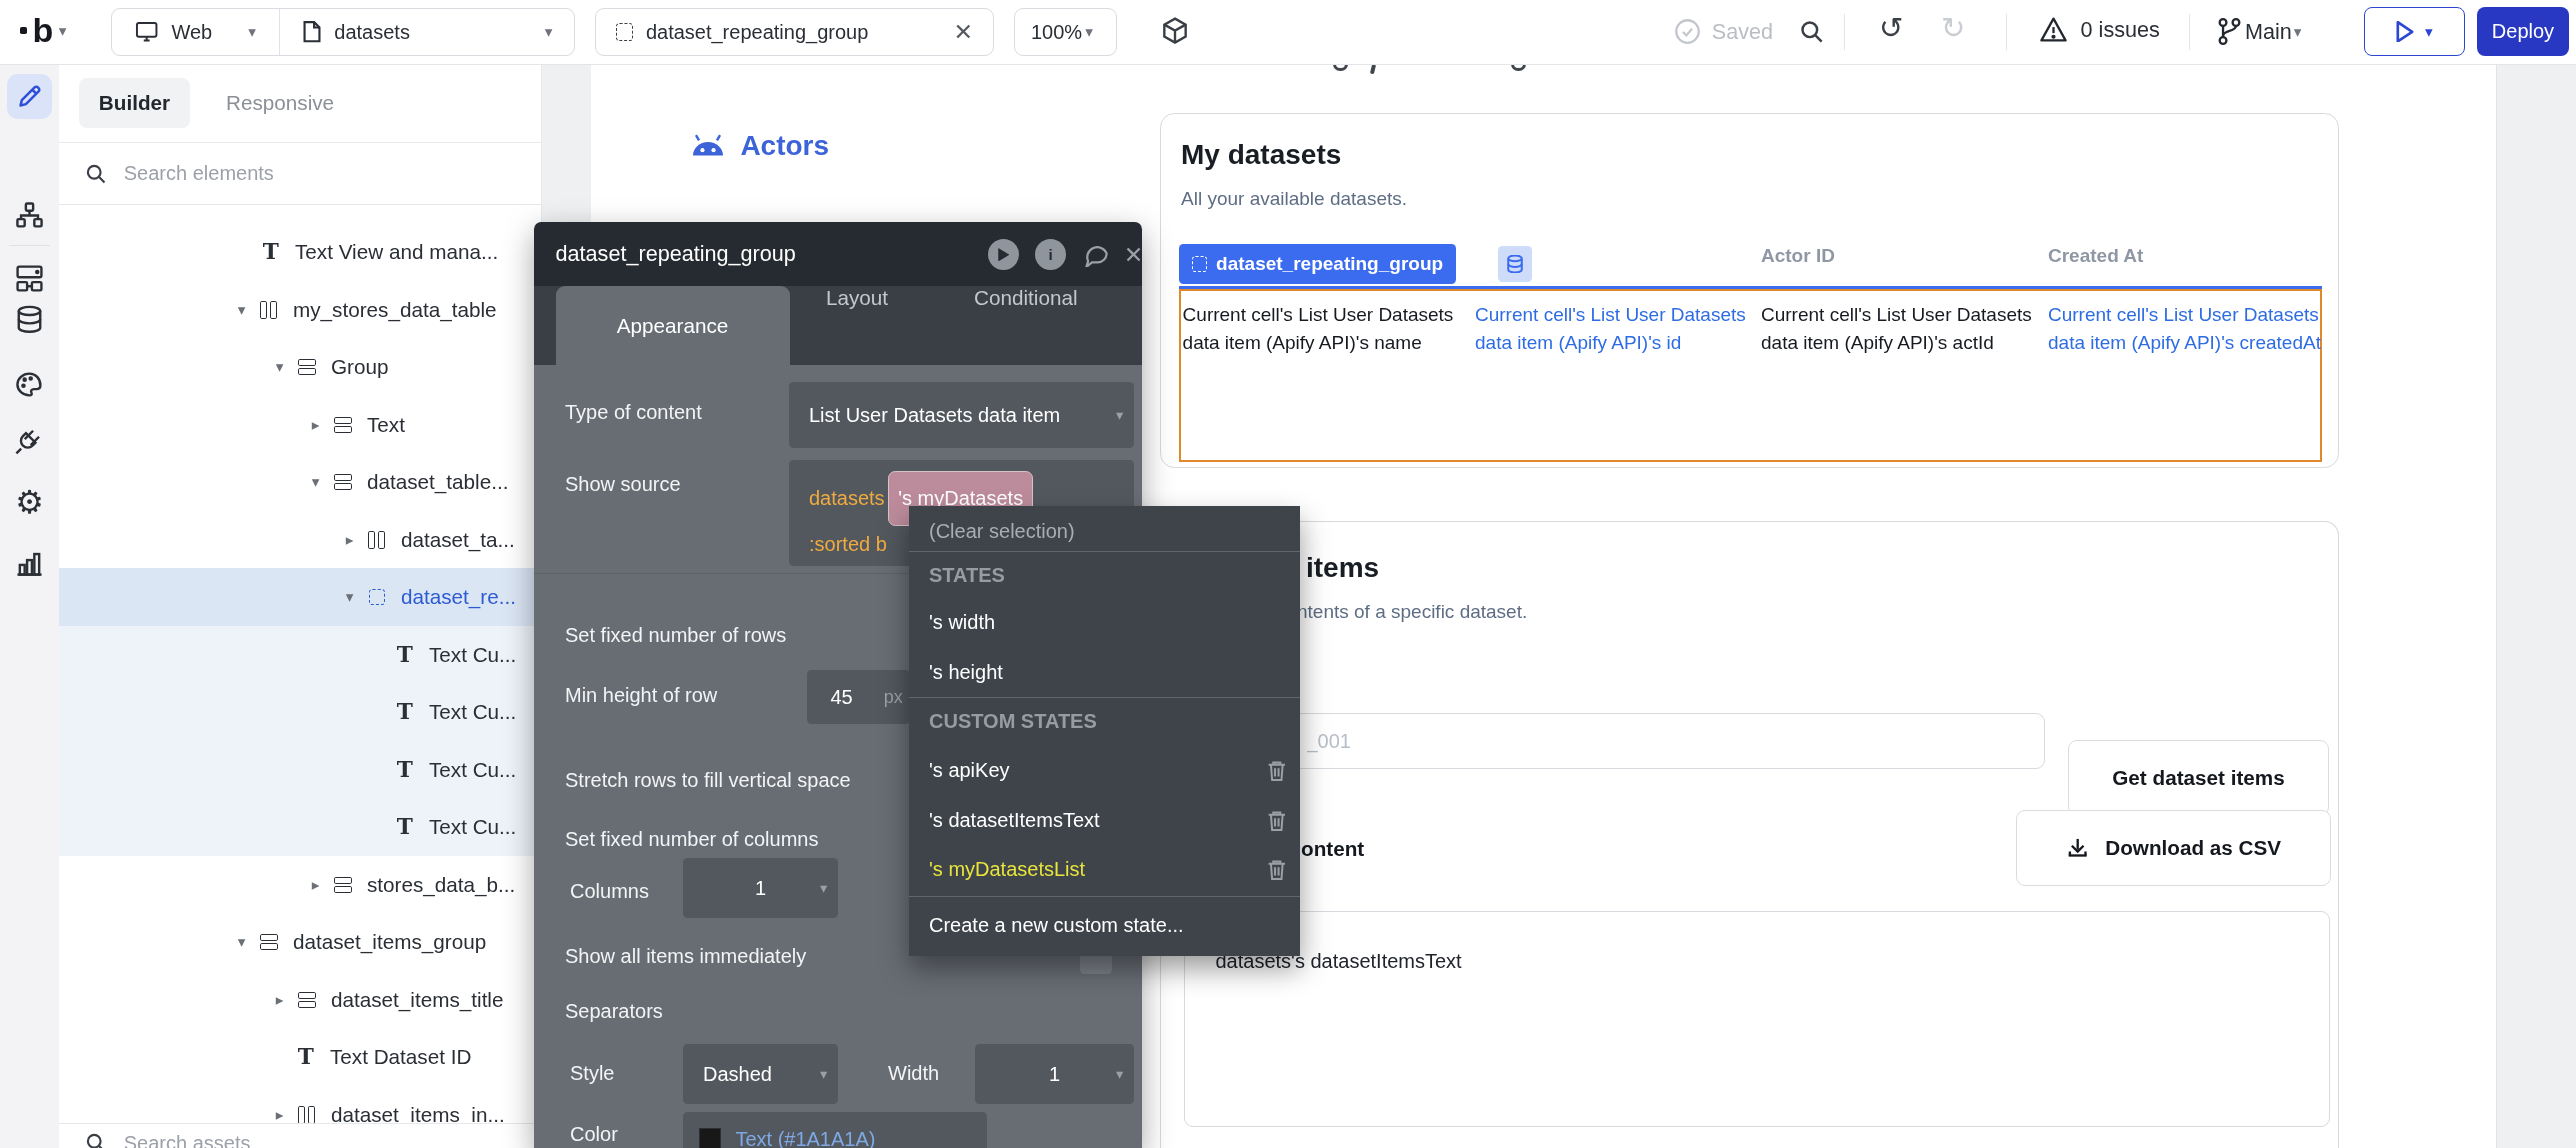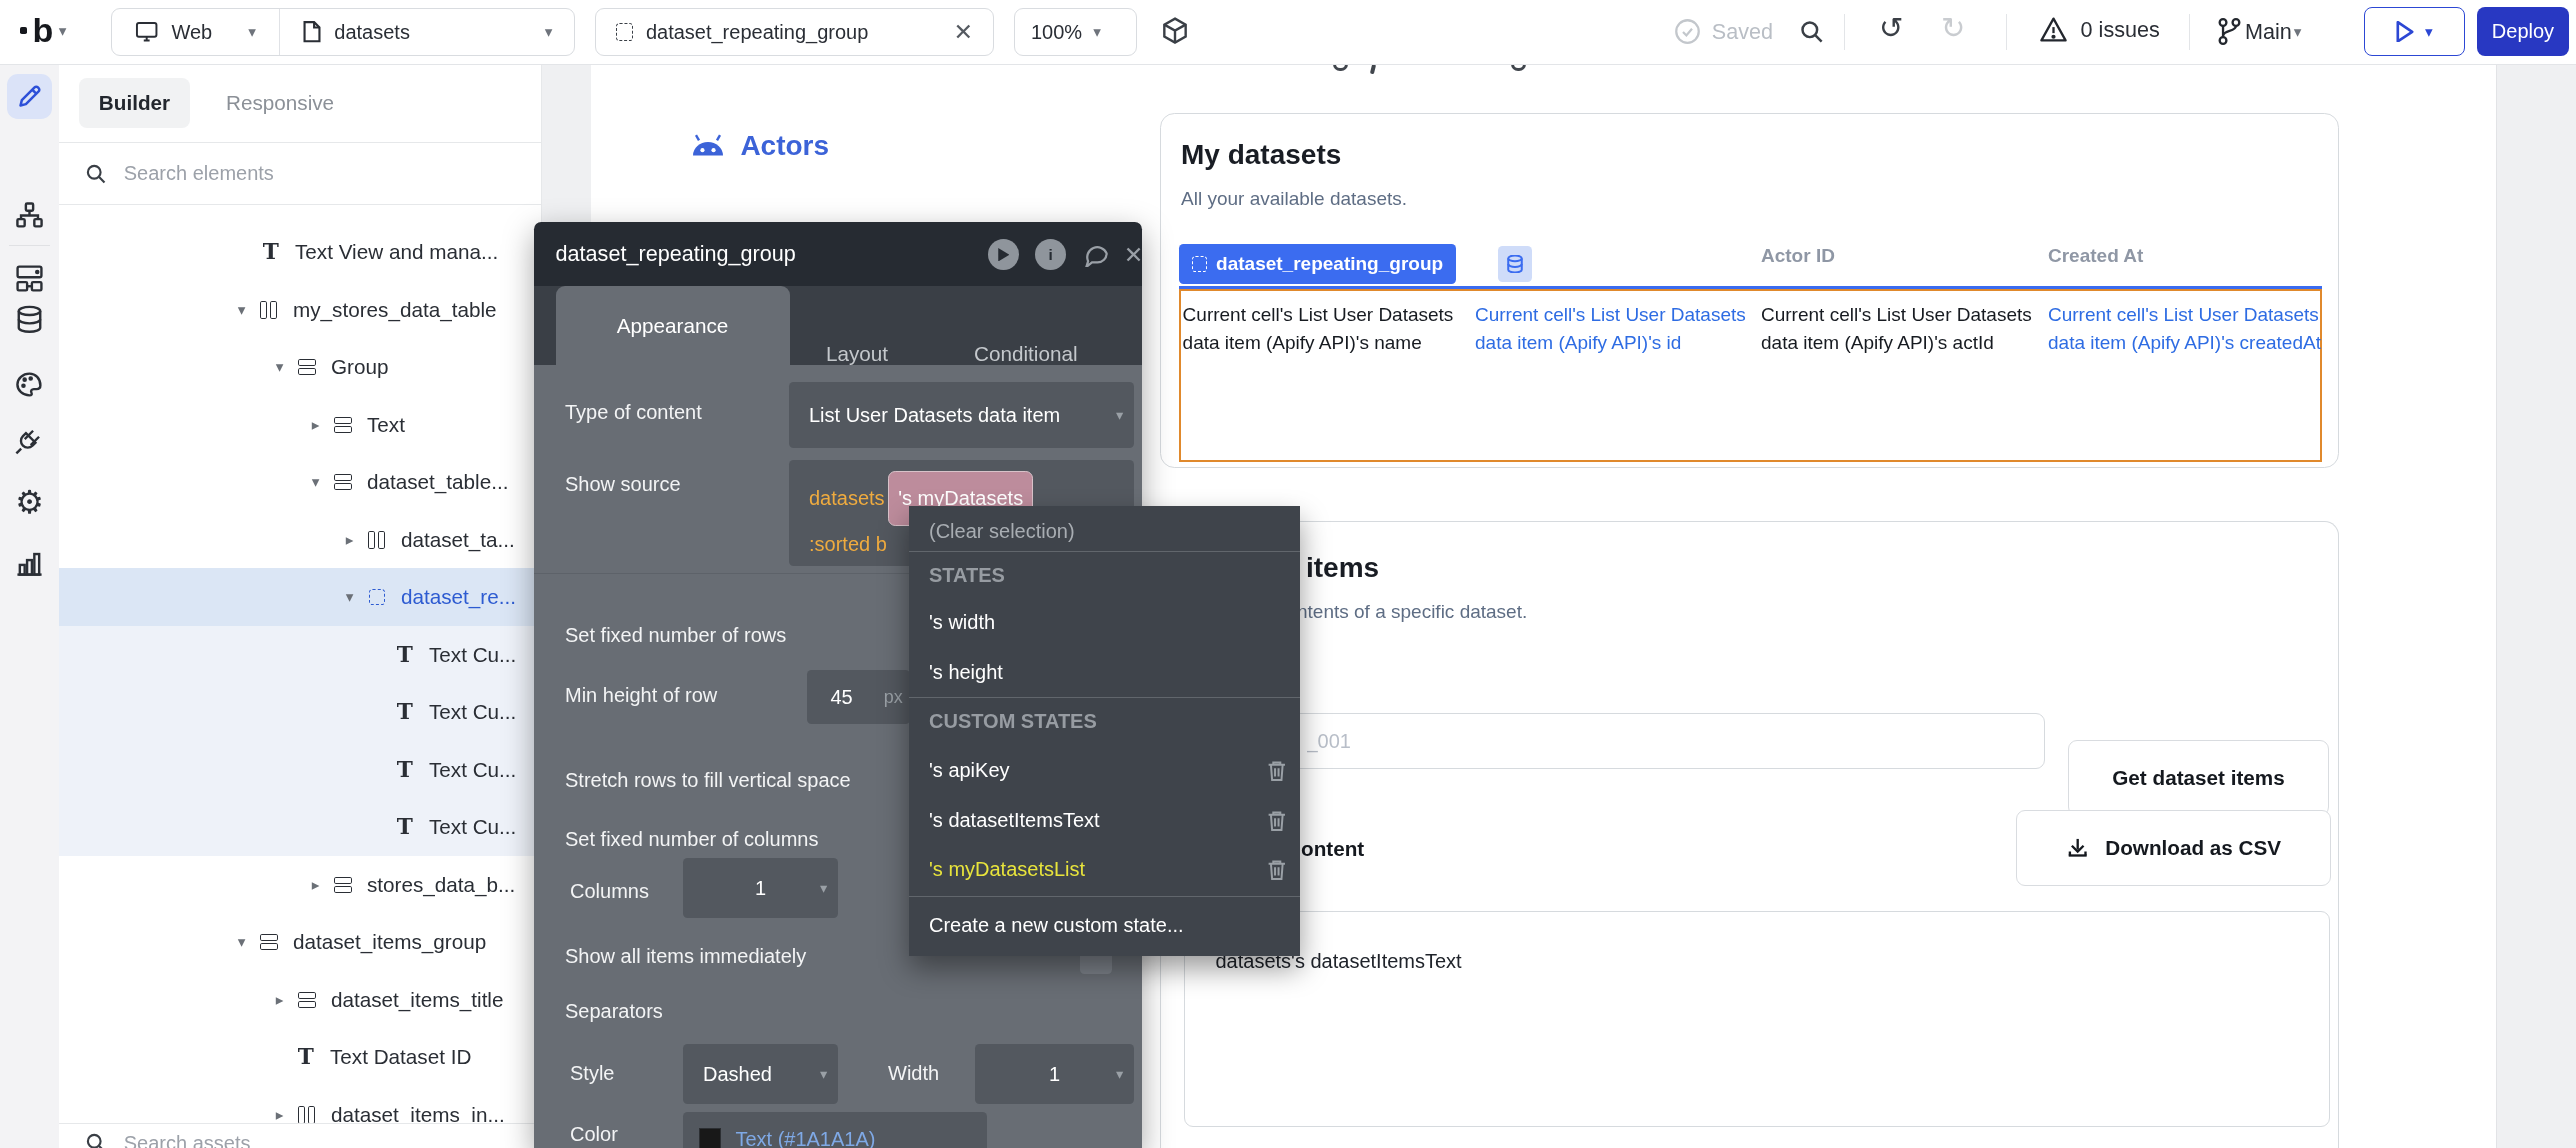--- a/index.html
+++ b/index.html
@@ -95,21 +95,21 @@
   
   .inspector{left:534px;top:222px;width:608px;height:927px;z-index:60;box-shadow:0 10.8px 31px rgba(0,0,0,.35);border-radius:7.2px 7.2px 0 0;}
   .insp-head{position:absolute;left:0;top:0;width:100%;height:64px;background:#262b32;border-radius:7.2px 7.2px 0 0;
              display:flex;align-items:center;box-sizing:border-box;padding:0 0 0 21.6px;}
   .insp-title{color:#fff;font-size:21.6px;}
   .hicon{position:absolute;top:17px;width:31px;height:31px;border-radius:50%;background:#8f959c;color:#262b32;
          display:flex;align-items:center;justify-content:center;font-size:15.3px;font-weight:bold;}
   .insp-tabs{position:absolute;left:0;top:64px;width:100%;height:79px;background:#3a3f46;}
   .insp-tab-active{position:absolute;left:21.6px;top:0;width:234px;height:79px;background:#686d74;border-radius:9px 9px 0 0;
                    display:flex;align-items:center;justify-content:center;color:#fff;font-size:20.7px;}
-  .insp-tab{position:absolute;top:14px;height:66px;display:flex;align-items:flex-end;color:#c4c8cc;font-size:20.7px;}
+  .insp-tab{position:absolute;top:0;height:66px;display:flex;align-items:flex-start;color:#c4c8cc;font-size:20.7px;}
   .insp-body{position:absolute;left:0;top:143px;width:100%;height:784px;background:#686d74;}
   .flabel{position:absolute;font-size:20px;color:#f3f4f5;}
   .fbox{position:absolute;background:#53585f;border-radius:4.5px;box-sizing:border-box;display:flex;align-items:center;}
   .fbox .v{color:#fff;font-size:20px;white-space:nowrap;}
   .fbox .dn{position:absolute;right:10.8px;color:#9aa0a6;font-size:14.4px;}
   .orange{color:#efab3f;}
   .pink-chip{background:#bd8c9c;border:1.8px solid #d8c2c9;border-radius:7.2px;color:#fff;font-size:20px;padding:15px 9px;white-space:nowrap;}
   .insp-div{position:absolute;left:0;width:608px;height:0.9px;background:#5d6269;}
   .chk{position:absolute;width:32px;height:32px;background:#7b8088;border-radius:4.5px;}
   .swatch{width:20px;height:20px;background:#181818;border:0.9px solid #2c2f33;}
@@ -232,21 +232,21 @@
       <span class="caret" style="margin-left:auto;">▾</span>
     </div>
   </div>
 
   <div class="tb-group" style="left:595px;width:399px;padding:0 20px;gap:12.6px;">
     <span class="icon-dashedbox"></span>
     <span class="tb-txt">dataset_repeating_group</span>
     <span style="margin-left:auto;color:#555a61;font-size:23.4px;">✕</span>
   </div>
 
-  <div class="tb-group" style="left:1014px;width:123px;padding:0 16px;gap:11px;">
+  <div class="tb-group" style="left:1014px;width:103px;padding:0 16px;gap:3px;">
     <span class="tb-txt">100%</span>
     <span class="caret">▾</span>
   </div>
 
   <div class="abs" style="left:1159px;top:16px;">
     <svg width="32" height="32" viewBox="0 0 24 24" fill="none" stroke="#3a3f46" stroke-width="1.8">
       <path d="M12 2l8 4.5v9L12 20l-8-4.5v-9z"></path>
         <path d="M4 6.5l8 4.5 8-4.5M12 11v9"></path>
     </svg>
   </div>

